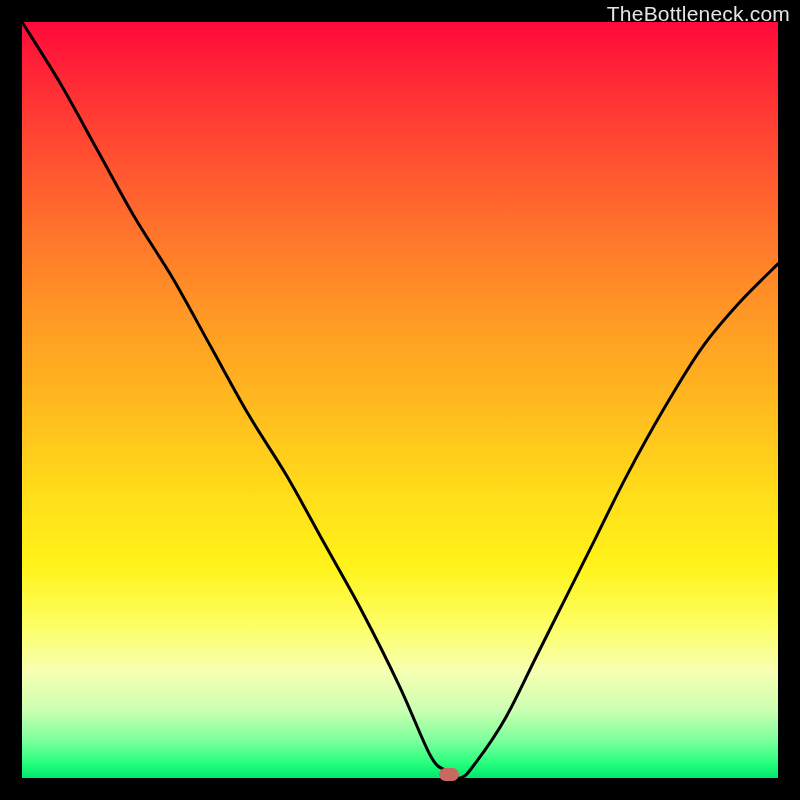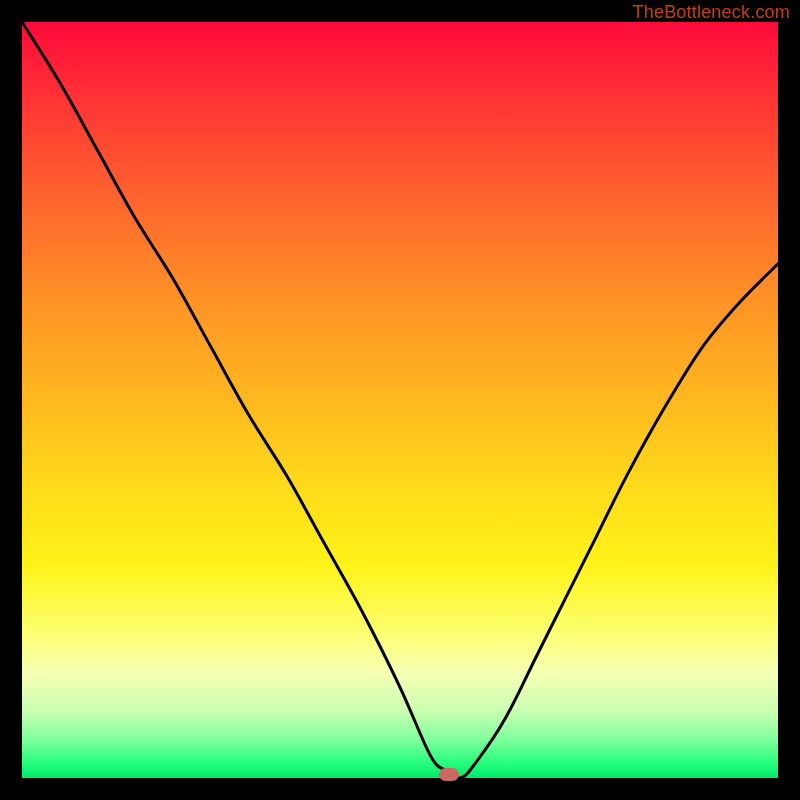--- a/index.html
+++ b/index.html
@@ -37,22 +37,22 @@
       #ccffb2 91%,
       #7eff9c 95%,
       #27ff7e 98%,
       #00e86b 100%
     );
   }
   .watermark {
     position: absolute;
     top: 2px;
     right: 10px;
-    color: #c2410c;
-    font-size: 18px;
+    color: #e5e5e5;
+    font-size: 21px;
     font-weight: 400;
     letter-spacing: 0.2px;
     user-select: none;
   }
   svg.curve {
     position: absolute;
     left: 0;
     top: 0;
     width: 756px;
     height: 756px;

